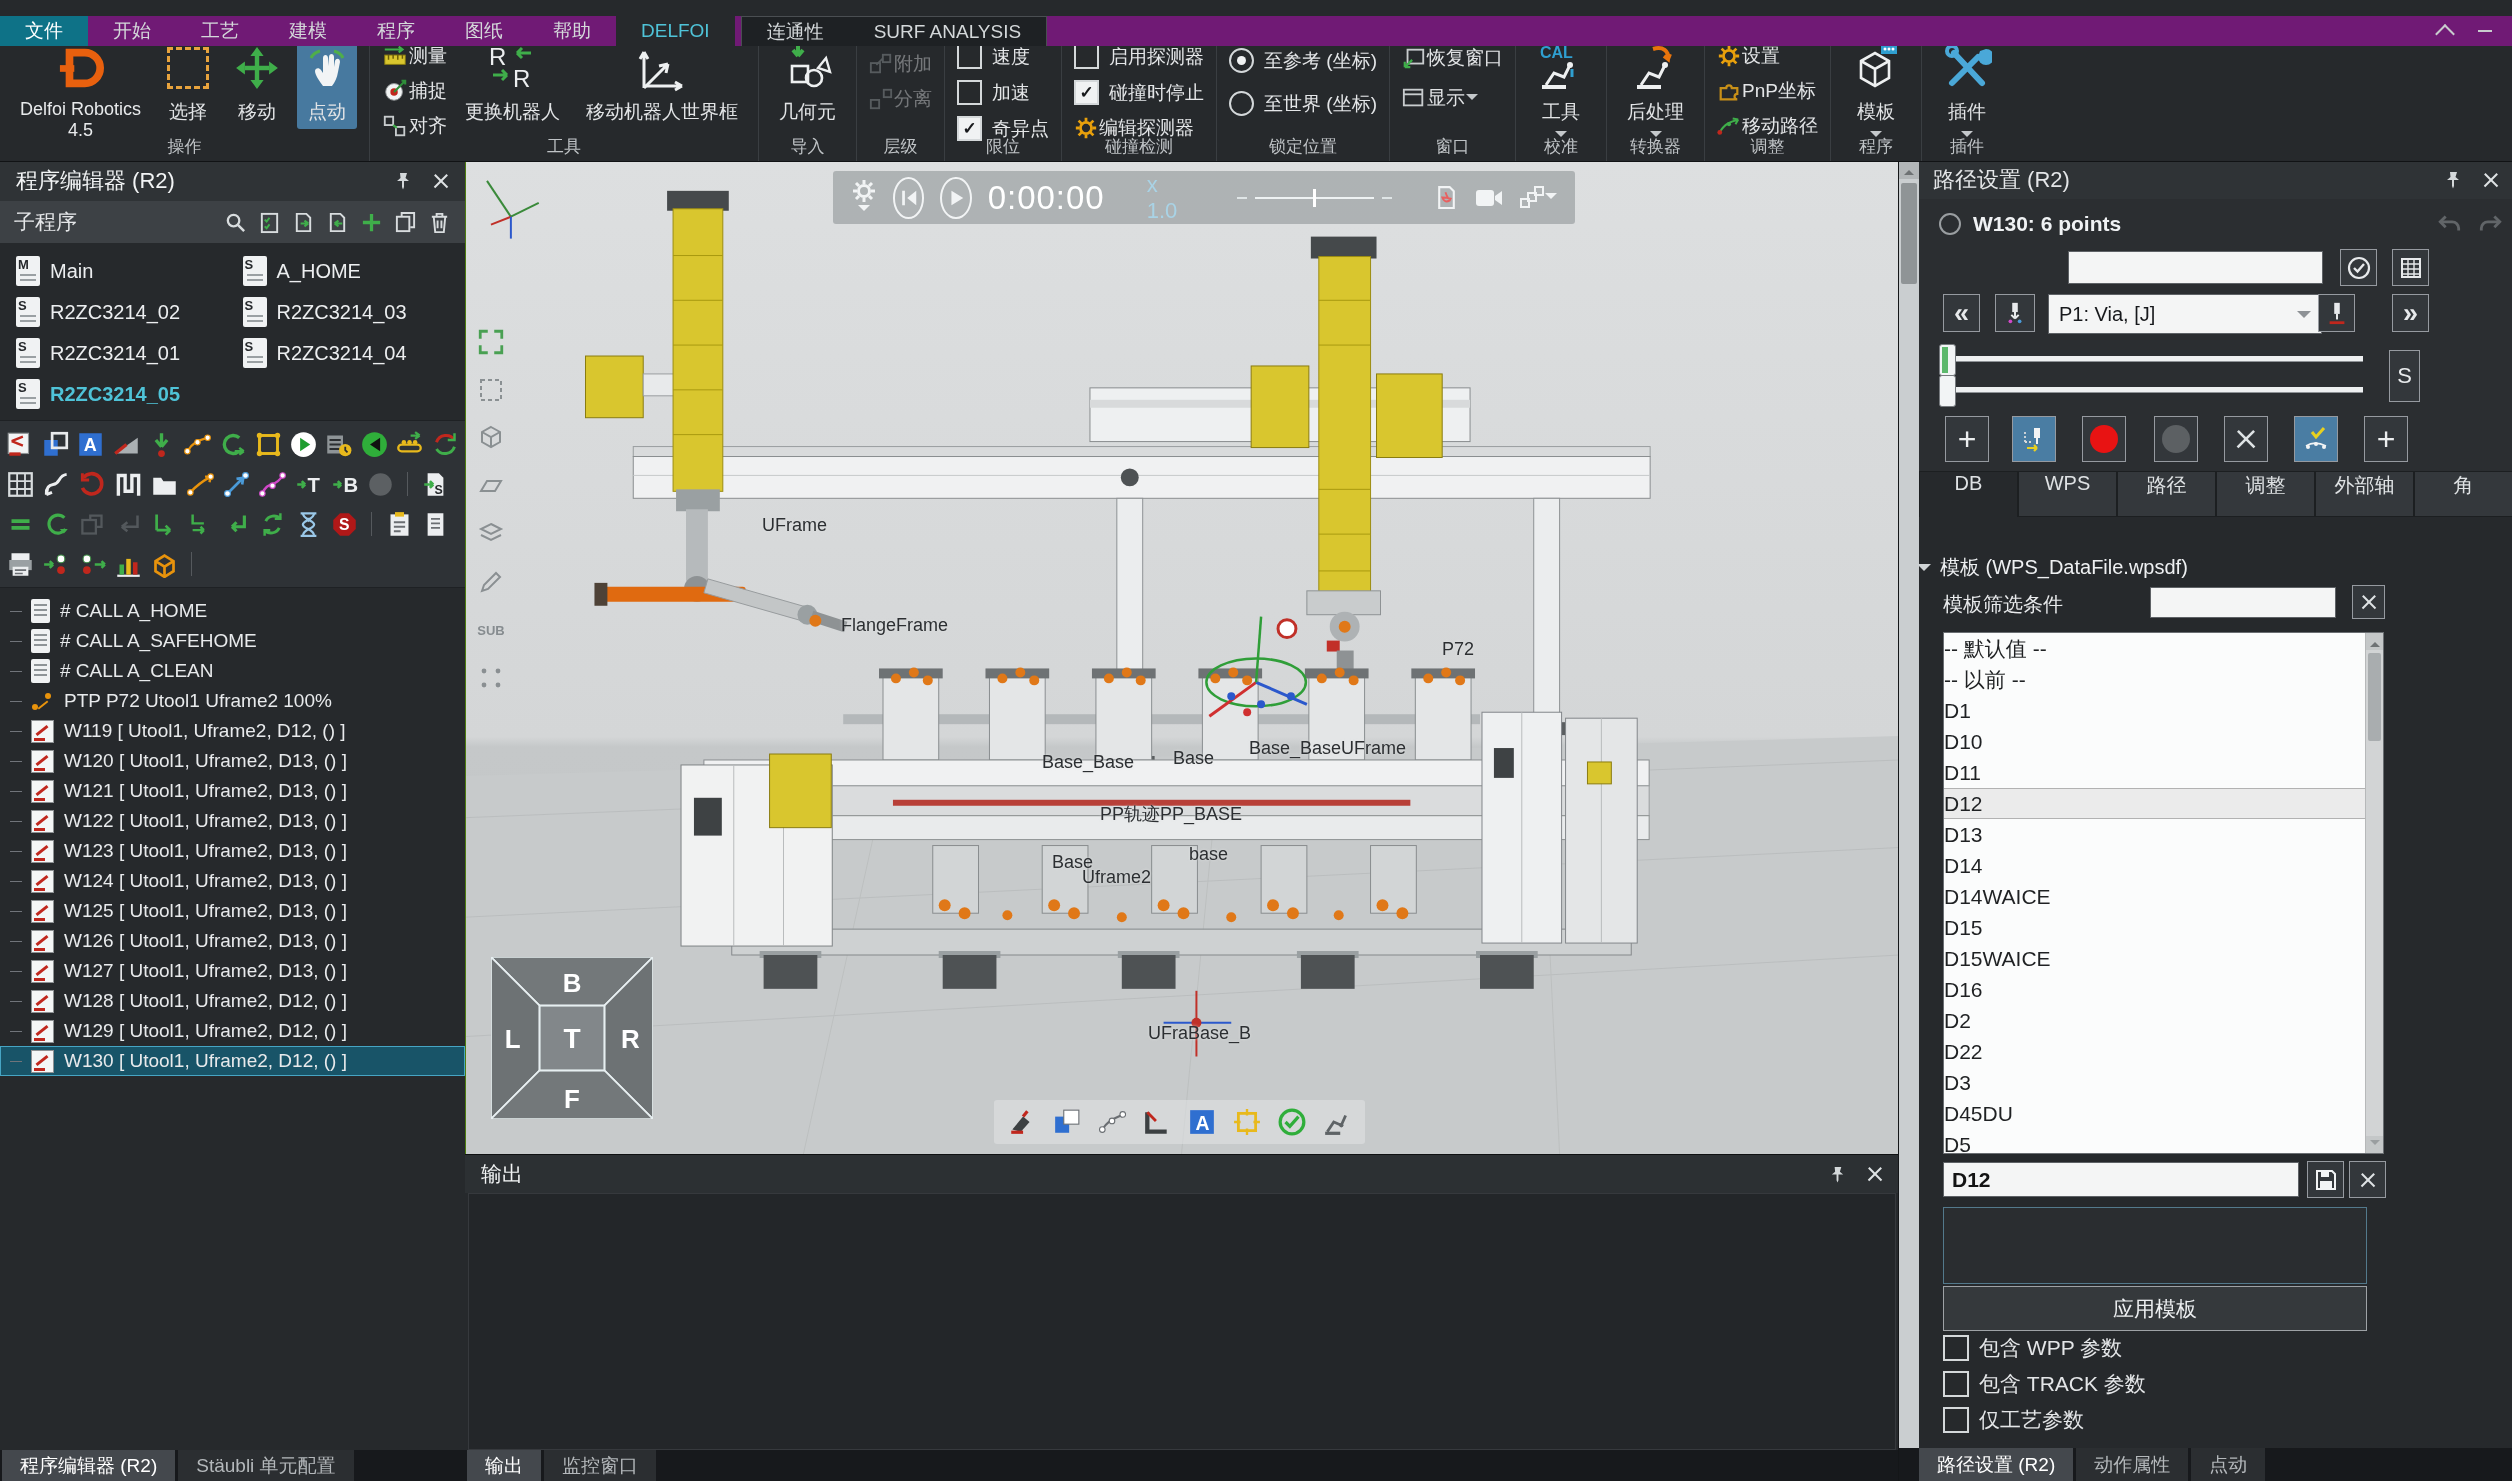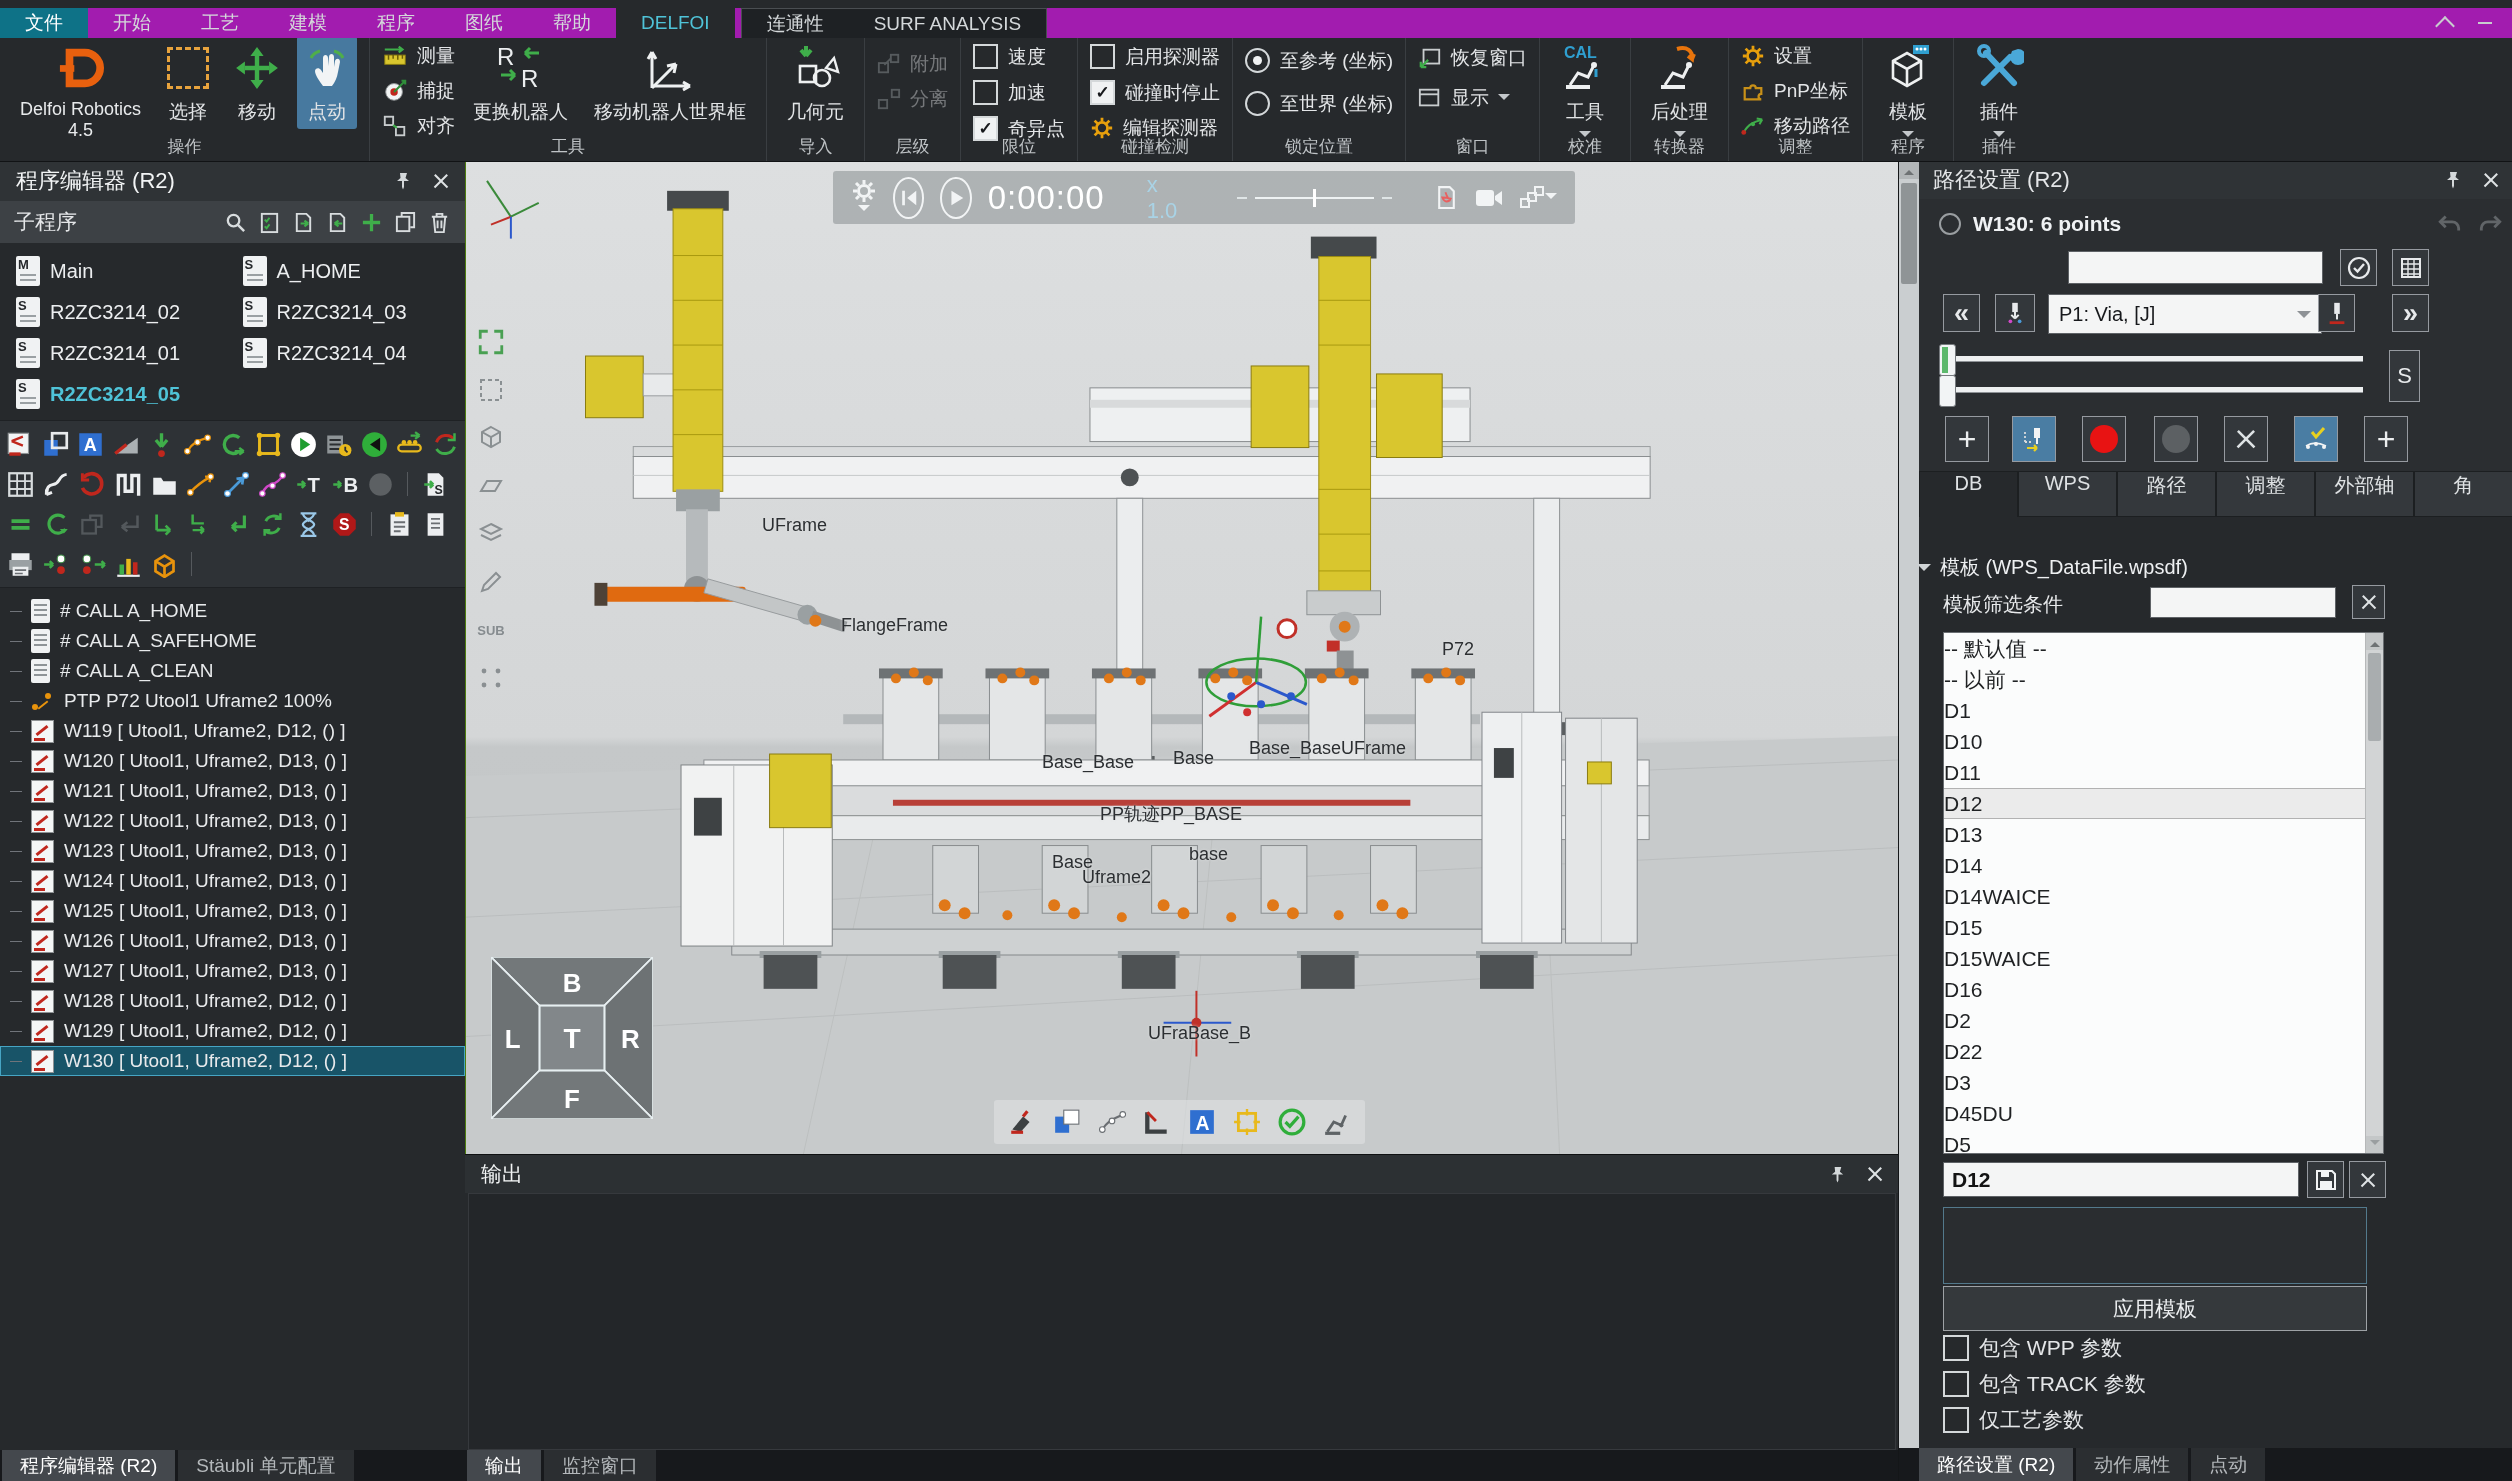--- a/index.html
+++ b/index.html
@@ -1,41 +1,41 @@
 <!DOCTYPE html>
 <html><head>
 <meta charset="utf-8">
 <style>
   html,body{margin:0;padding:0;background:#0c0d0e}
   .app{position:relative;width:2512px;height:1482px;overflow:hidden;background:#26292c;
        font-family:"Liberation Sans",sans-serif;color:#e4e6e8}
   svg{display:block}
 
   
-  .menubar{position:absolute;top:8px;left:0;width:100%;height:30px;background:#a21caf;
+  .menubar{position:absolute;top:16px;left:0;width:100%;height:30px;background:#701a75;
            display:flex;align-items:stretch;font-size:19px;color:#d4d8da;z-index:30}
   .mi-item{padding:0 25px;display:flex;align-items:center;white-space:nowrap}
   .mi-item.accent{background:#0e7287;color:#fff}
   .mi-item.active{background:#26292c;color:#4fc3d8}
   .mi-group{display:flex;border:1px solid #4a4e52;border-bottom:none;background:#1e2124;margin-left:6px}
   .win-controls{margin-left:auto;display:flex;align-items:center;gap:26px;padding-right:20px}
   .chev-up{width:12px;height:12px;border-left:2px solid #c8ccce;border-top:2px solid #c8ccce;transform:rotate(45deg);margin-top:5px}
   .min-dash{width:14px;height:2px;background:#c8ccce}
 
   
   .ribbon{position:absolute;top:30px;left:0;width:100%;height:131px;background:#26292c;
           border-bottom:1px solid #111315;display:flex;z-index:20}
   .rgroup{position:relative;border-right:1px solid #3a3e42;padding:6px 12px 24px 12px;display:flex;gap:10px;align-items:flex-start}
   .glabel{position:absolute;left:0;right:0;bottom:3px;text-align:center;font-size:17px;color:#bfc3c6;white-space:nowrap}
   .bigbtn{display:flex;flex-direction:column;align-items:center;gap:3px;padding:4px 8px;border-radius:3px;
           font-size:19px;color:#e2e4e6;white-space:nowrap}
   .bigbtn .bicon{height:56px;display:flex;align-items:center;justify-content:center}
   .bigbtn.active{background:#47799f}
   .scol{display:flex;flex-direction:column;gap:7px;padding-top:6px}
-  .srow{display:flex;align-items:center;gap:9px;height:28px;font-size:19px;white-space:nowrap;color:#e2e4e6}
+  .srow{display:flex;align-items:center;gap:1px;height:28px;font-size:19px;white-space:nowrap;color:#e2e4e6}
   .srow.dim{opacity:.42}
   .chk{display:flex;align-items:center;gap:10px;font-size:19px;height:29px;white-space:nowrap}
   .chk .box{width:21px;height:21px;border:2px solid #d4d8da;flex:none;display:flex;align-items:center;justify-content:center}
   .chk.checked .box{background:#f0f2f3}
   .chk.checked .box::after{content:"✓";color:#17191c;font-size:17px;font-weight:bold;line-height:1}
   .rad .box{border-radius:50%}
   .rad.checked .box{background:transparent}
   .rad.checked .box::after{content:"";width:9px;height:9px;border-radius:50%;background:#f0f2f3}
   .car{width:0;height:0;border:6px solid transparent;border-top-color:#c4c8cb;margin-top:3px}
   .logo-txt{font-size:18px;color:#e8eaec;line-height:1.15;text-align:center}

